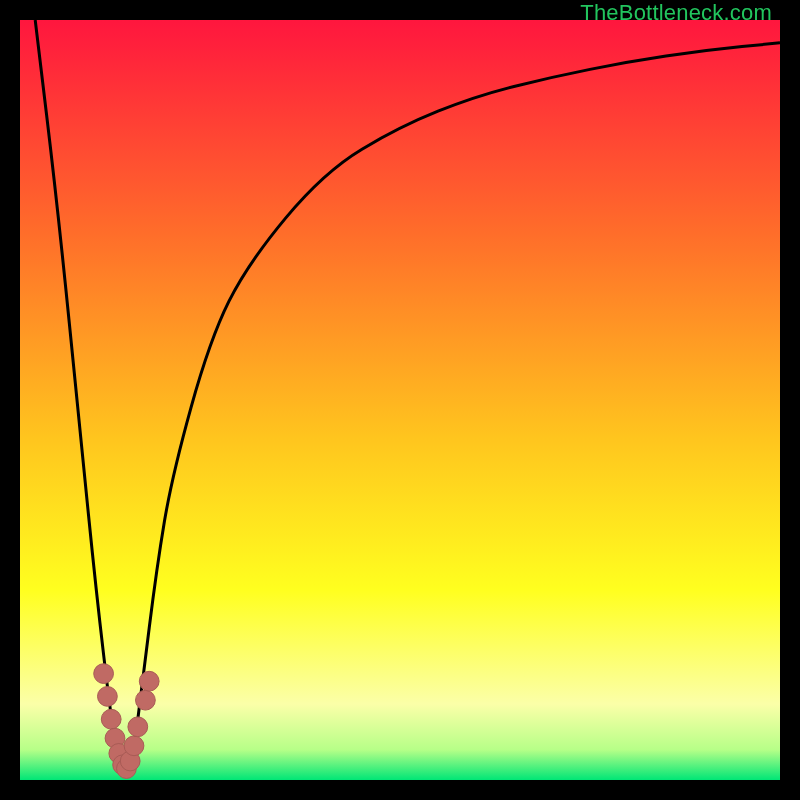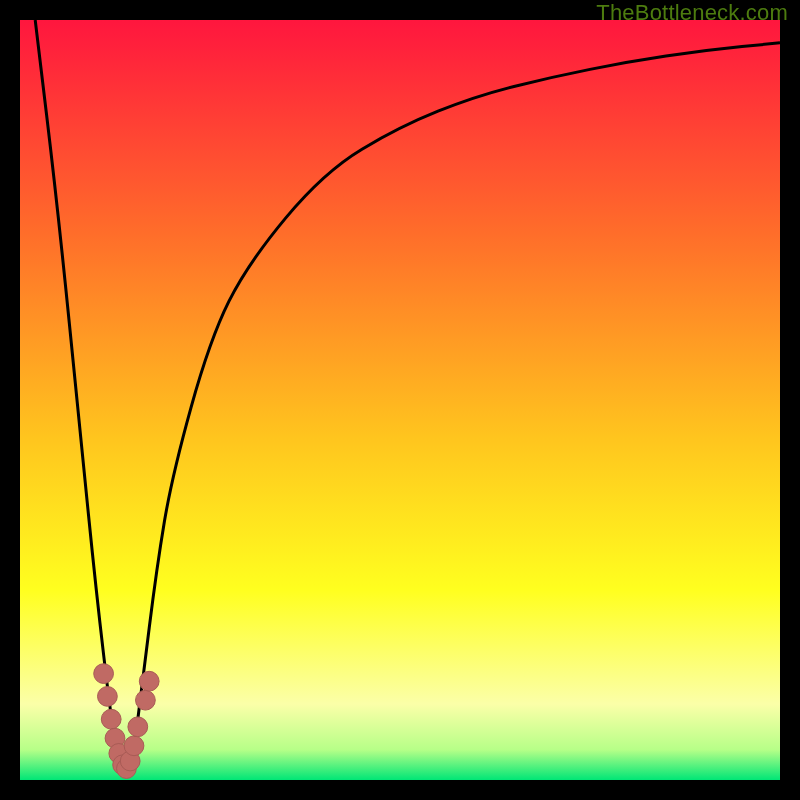--- a/index.html
+++ b/index.html
@@ -22,22 +22,22 @@
   .plot-area {
     position: absolute;
     left: 20px;
     top: 20px;
     width: 760px;
     height: 760px;
   }
   .watermark {
     position: absolute;
     top: 0px;
-    right: 12px;
-    color: #4d7c0f;
+    right: 28px;
+    color: #22c55e;
     font-size: 22px;
     font-weight: 500;
     font-family: Arial, sans-serif;
     letter-spacing: 0.2px;
   }
   svg {
     position: absolute;
     left: 0;
     top: 0;
   }

